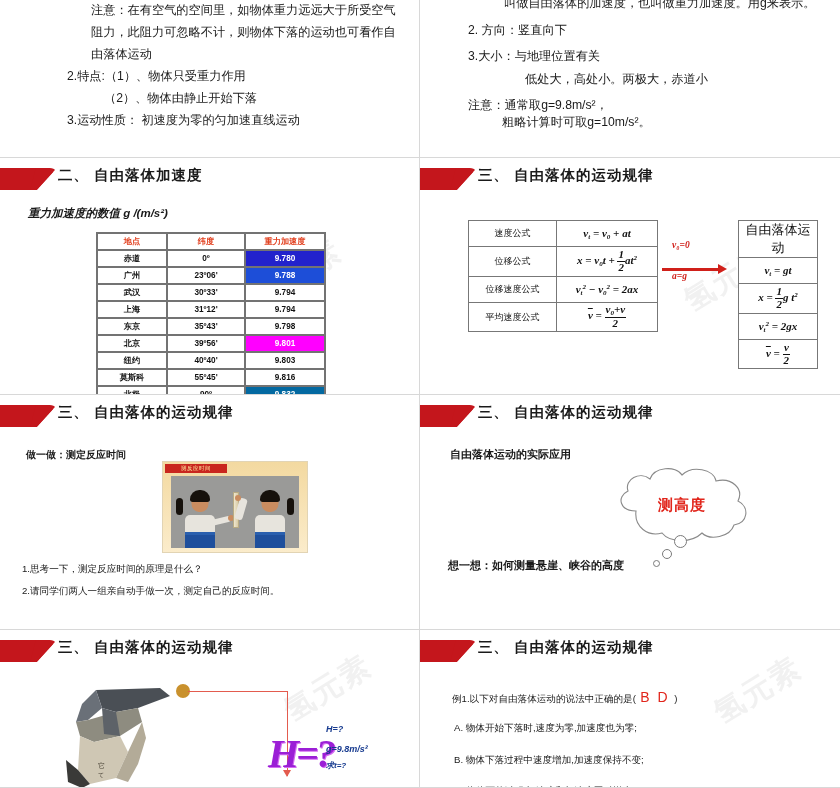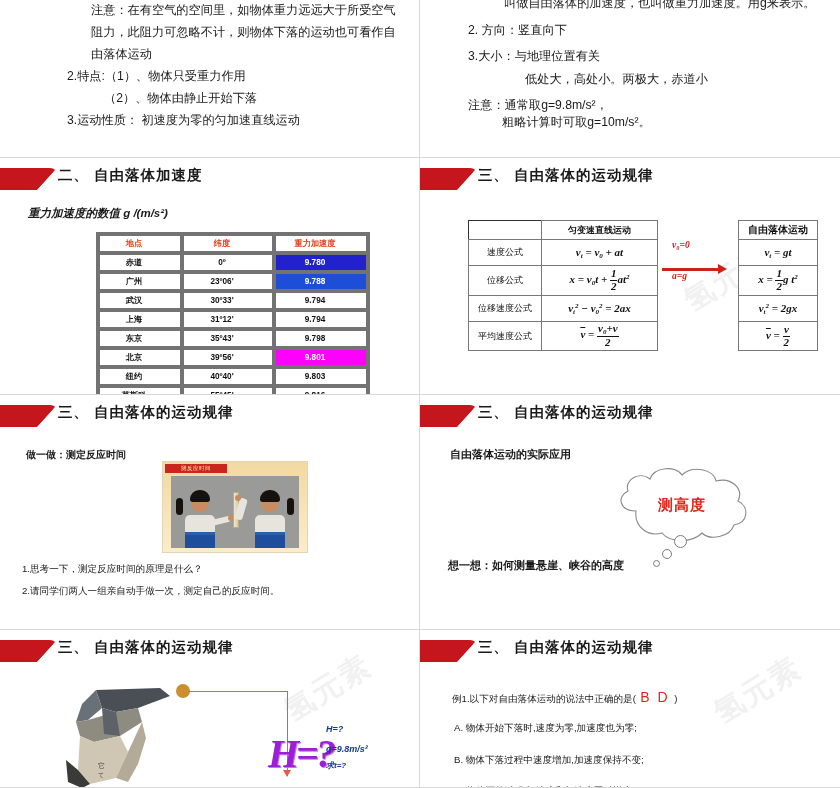--- a/index.html
+++ b/index.html
@@ -67,23 +67,23 @@
   .red{color:#e03020;}
   
   .gtable{
     position:absolute;left:96px;top:231px;
     border-collapse:collapse;
     font-size:8.2px;
     background:#fff;
     border:1px solid #808080;
   }
   .gtable td{
-    border:4px solid #737373;
+    border:2px solid #737373;
     text-align:center;
-    padding:1px 12px 1px 0;
+    padding:1px 0 1px 0;
     height:13px;
     color:#111;
     font-weight:bold;
     white-space:nowrap;
   }
   .gtable .c-place{width:68px;}
   .gtable .c-lat{width:76px;}
   .gtable .c-g{width:78px;}
   .gtable tr.hdr td{color:#e2401f;font-weight:bold;border-bottom:1px solid #808080;}
   
@@ -254,24 +254,20 @@
 
   <div class="slide col2">
     <div class="wm" style="left:260px;top:100px;">氢元素</div>
     <div class="head">
       <div class="tagshape"></div>
       <div class="htitle">三、 自由落体的运动规律</div>
     </div>
 
     <table class="ftab" style="left:48px;top:62px;width:190px;">
       <tbody>
-          <tr>
-        <td style="width:68px;height:18px;border-left:none;border-top:none;"></td>
-        <td style="height:18px;font-size:9px;font-weight:bold;">匀变速直线运动</td>
-      </tr>
       <tr>
         <td style="height:25px;font-size:9px;">速度公式</td>
         <td class="fml">
           <i>v</i><span class="sub">t</span> = <i>v</i><span class="sub">0</span> + <i>at</i>
         </td>
       </tr>
       <tr>
         <td style="height:29px;font-size:9px;">位移公式</td>
         <td class="fml">
           <i>x</i> = <i>v</i><span class="sub">0</span><i>t</i> +
@@ -297,21 +293,21 @@
     <div class="arrowbox" style="left:242px;top:98px;width:72px;height:26px;">
       <div class="arrowline" style="left:0;top:12px;width:58px;"></div>
       <div class="arrowhead" style="left:56px;top:8px;"></div>
     </div>
     <div class="redlbl" style="left:252px;top:82px;">v₀=0</div>
     <div class="redlbl" style="left:252px;top:113px;">a=g</div>
 
     <table class="ftab" style="left:318px;top:62px;width:80px;">
       <tbody>
           <tr>
-            <td style="height:18px;font-size:10px;font-weight:bold;">自由落体运动</td>
+            <td style="height:18px;font-size:13px;font-weight:normal;">自由落体运动</td>
           </tr>
       <tr>
             <td class="fml" style="height:25px;"><i>v</i><span class="sub">t</span> = <i>gt</i></td>
           </tr>
       <tr>
             <td class="fml" style="height:29px;">
         <i>x</i> = <span class="frac"><span class="num">1</span><span class="den">2</span></span><i>g t</i><span class="sup">2</span>
       </td>
           </tr>
       <tr>

